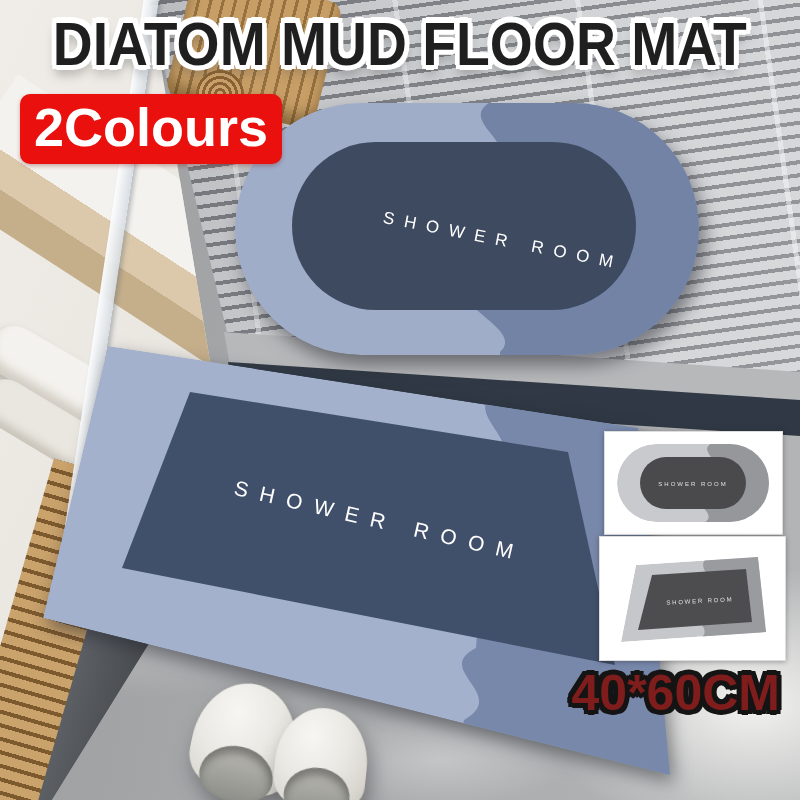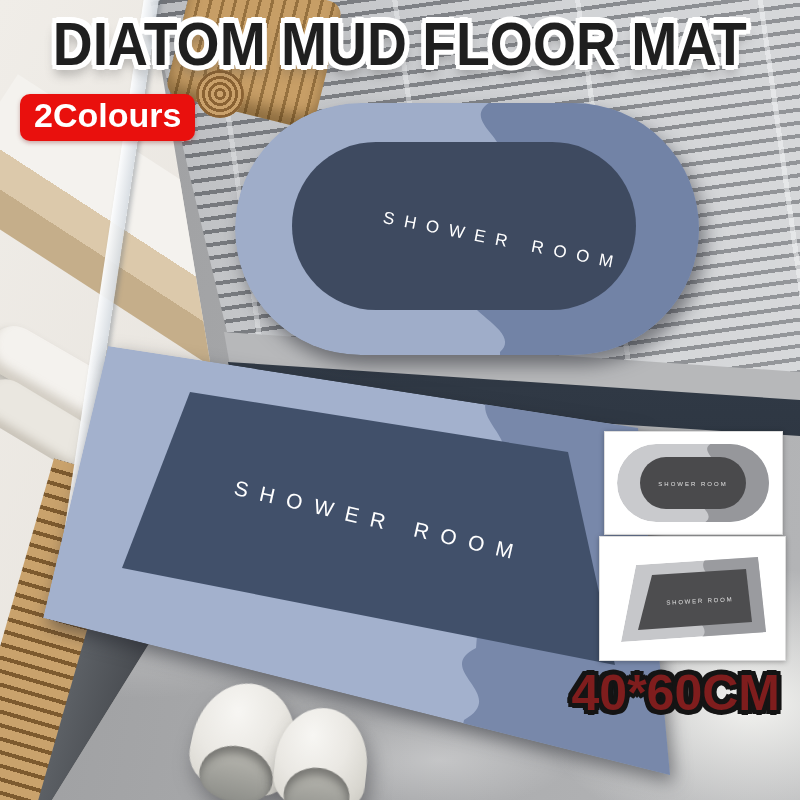--- a/index.html
+++ b/index.html
@@ -102,21 +102,21 @@
     font-size:57px;font-weight:bold;letter-spacing:0px;color:#1f1f1f;
     -webkit-text-stroke:6px #ffffff;paint-order:stroke fill;
     text-shadow:
       -4px -4px 0 #fff, 4px -4px 0 #fff, -4px 4px 0 #fff, 4px 4px 0 #fff,
       0 -5px 0 #fff, 0 5px 0 #fff, -5px 0 0 #fff, 5px 0 0 #fff,
       0 9px 10px rgba(70,70,70,.45);
     white-space:nowrap;
   }
   .badge{left:20px;top:94px;z-index:40;background:#e9100d;border-radius:10px;
     padding:2px 14px 6px 14px;box-shadow:0 2px 4px rgba(120,30,30,.35);}
-  .badge span{font-size:34px;font-weight:bold;color:#ffffff;letter-spacing:0;}
+  .badge span{font-size:54px;font-weight:bold;color:#ffffff;letter-spacing:0;}
   .size-label{right:20px;top:664px;z-index:50;text-align:right;}
   .size-label span{
     display:inline-block;font-size:50px;font-weight:bold;color:#7f1d1d;
     -webkit-text-stroke:6px #141414;paint-order:stroke fill;
     text-shadow:
       -4px -4px 0 #141414, 4px -4px 0 #141414, -4px 4px 0 #141414, 4px 4px 0 #141414,
       0 -5px 0 #141414, 0 5px 0 #141414, -5px 0 0 #141414, 5px 0 0 #141414;
     white-space:nowrap;
   }
 </style>

